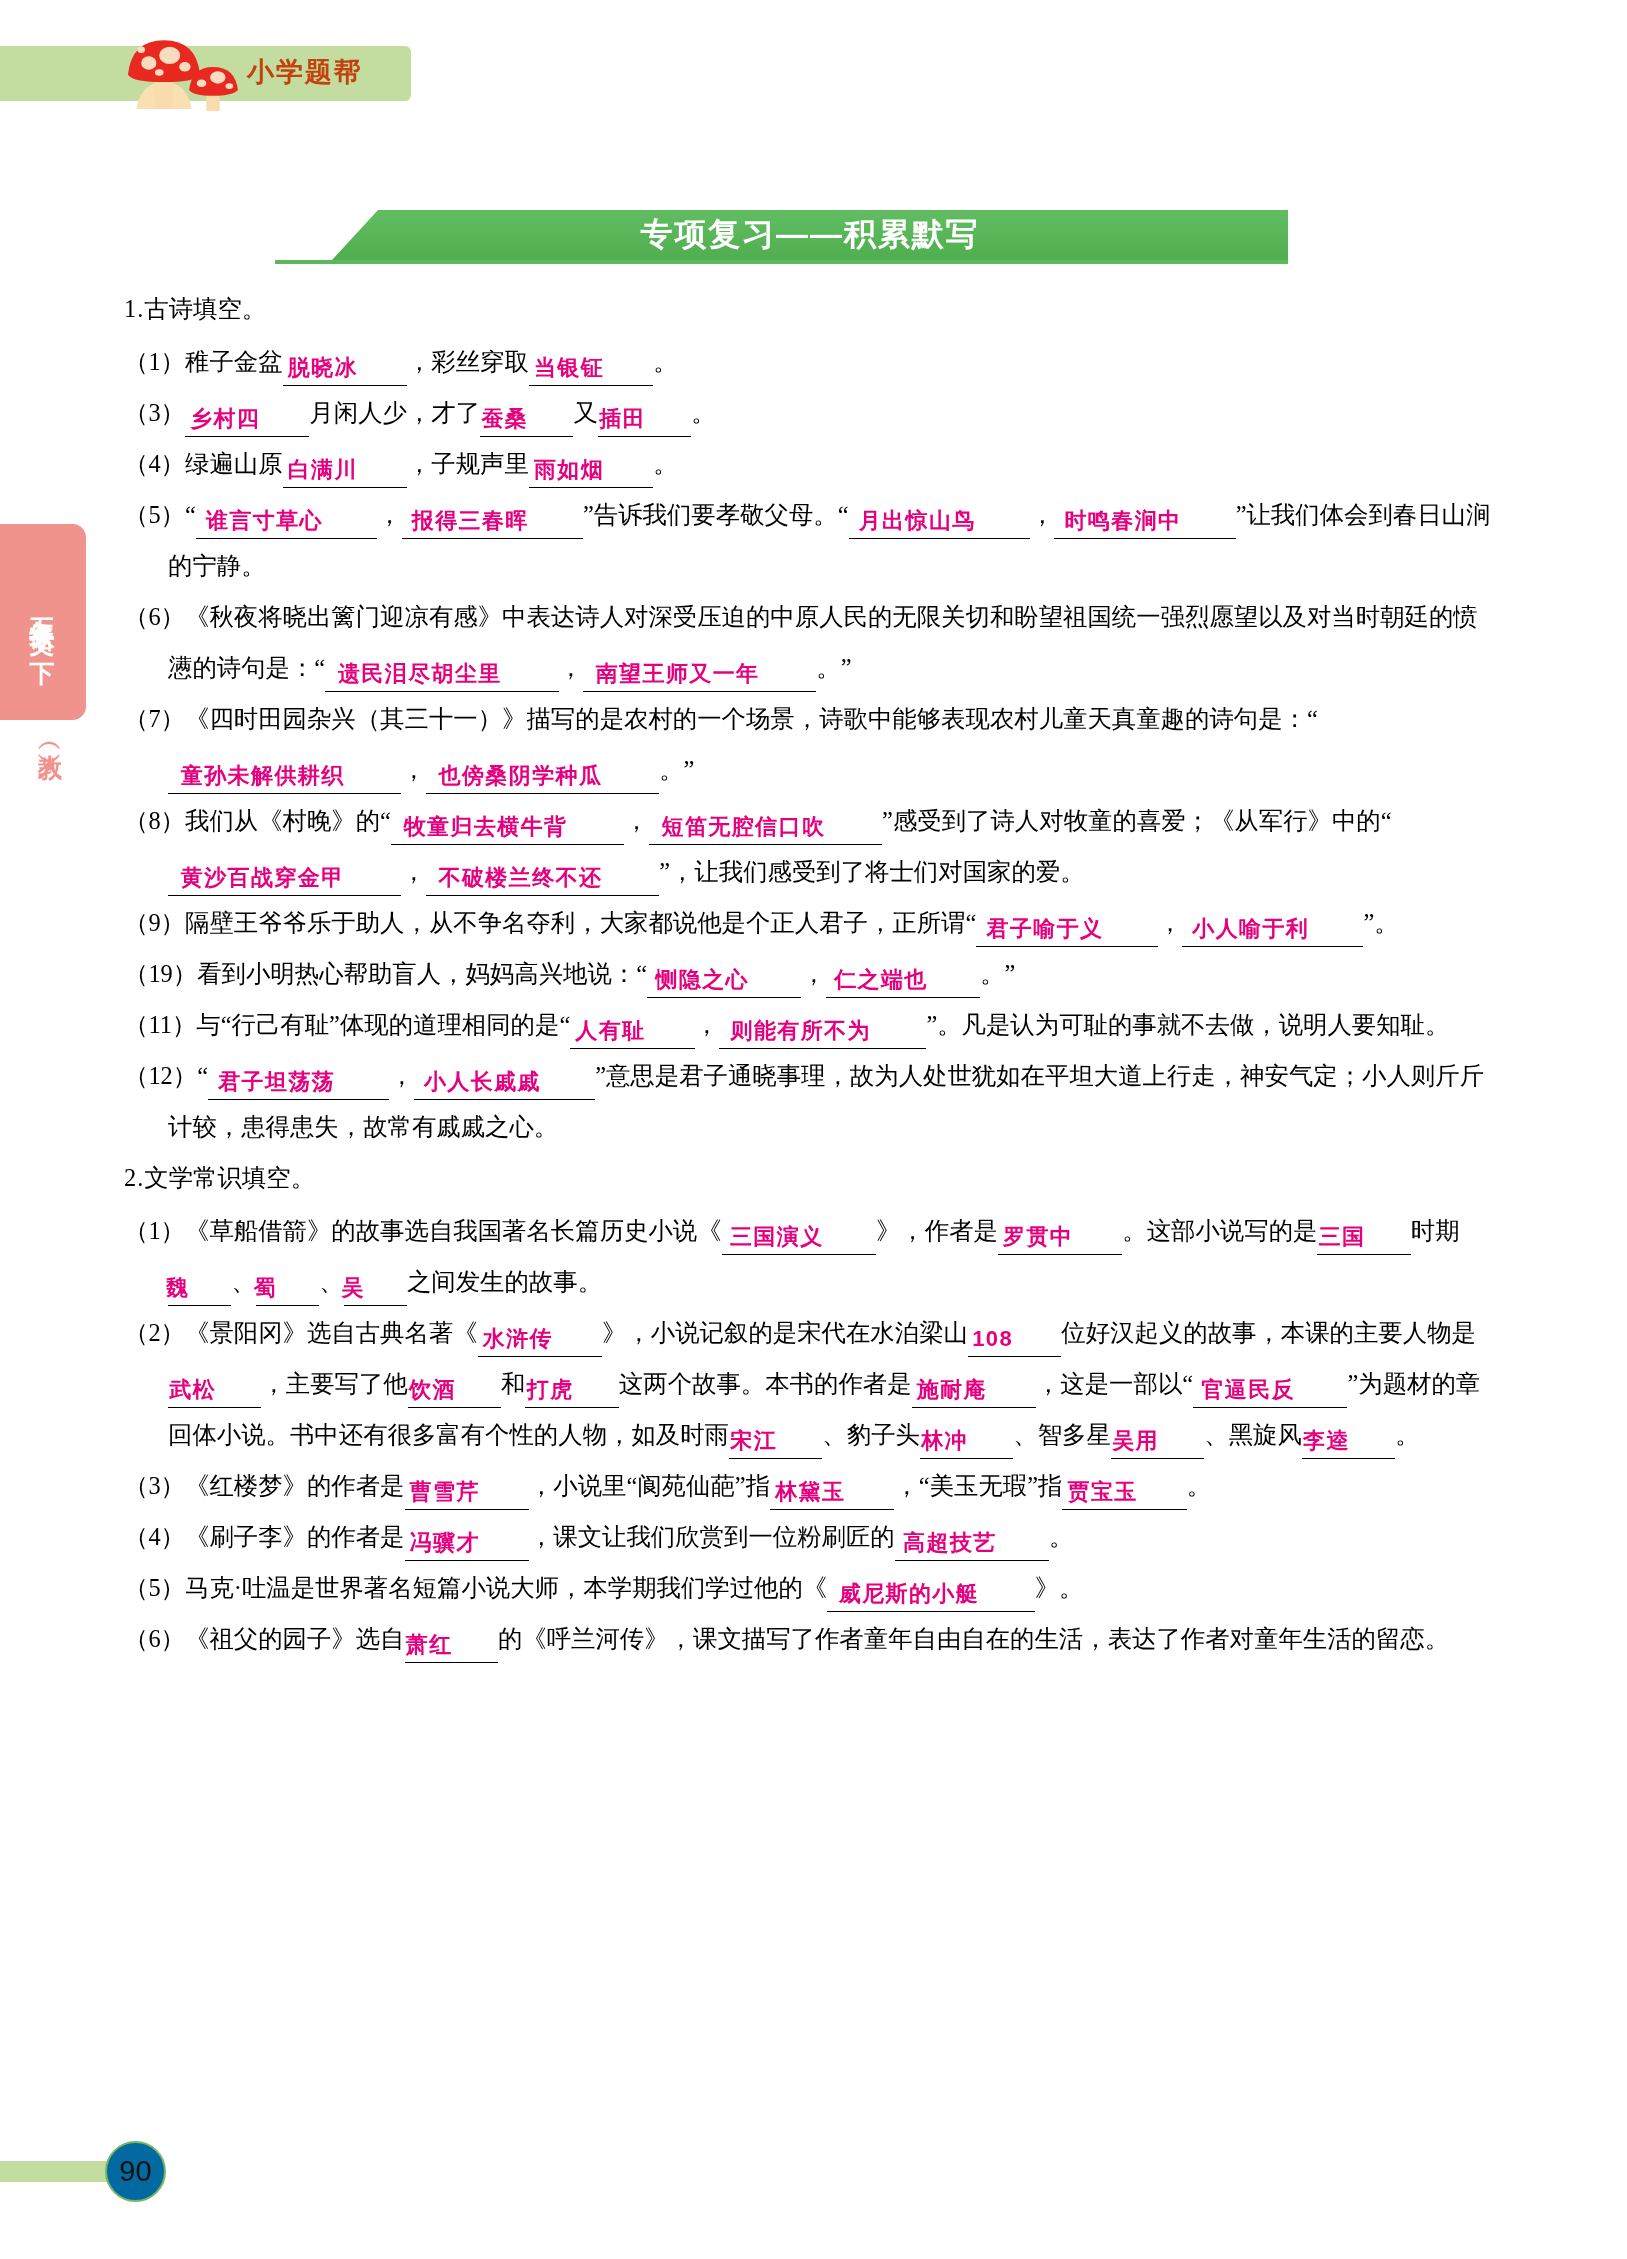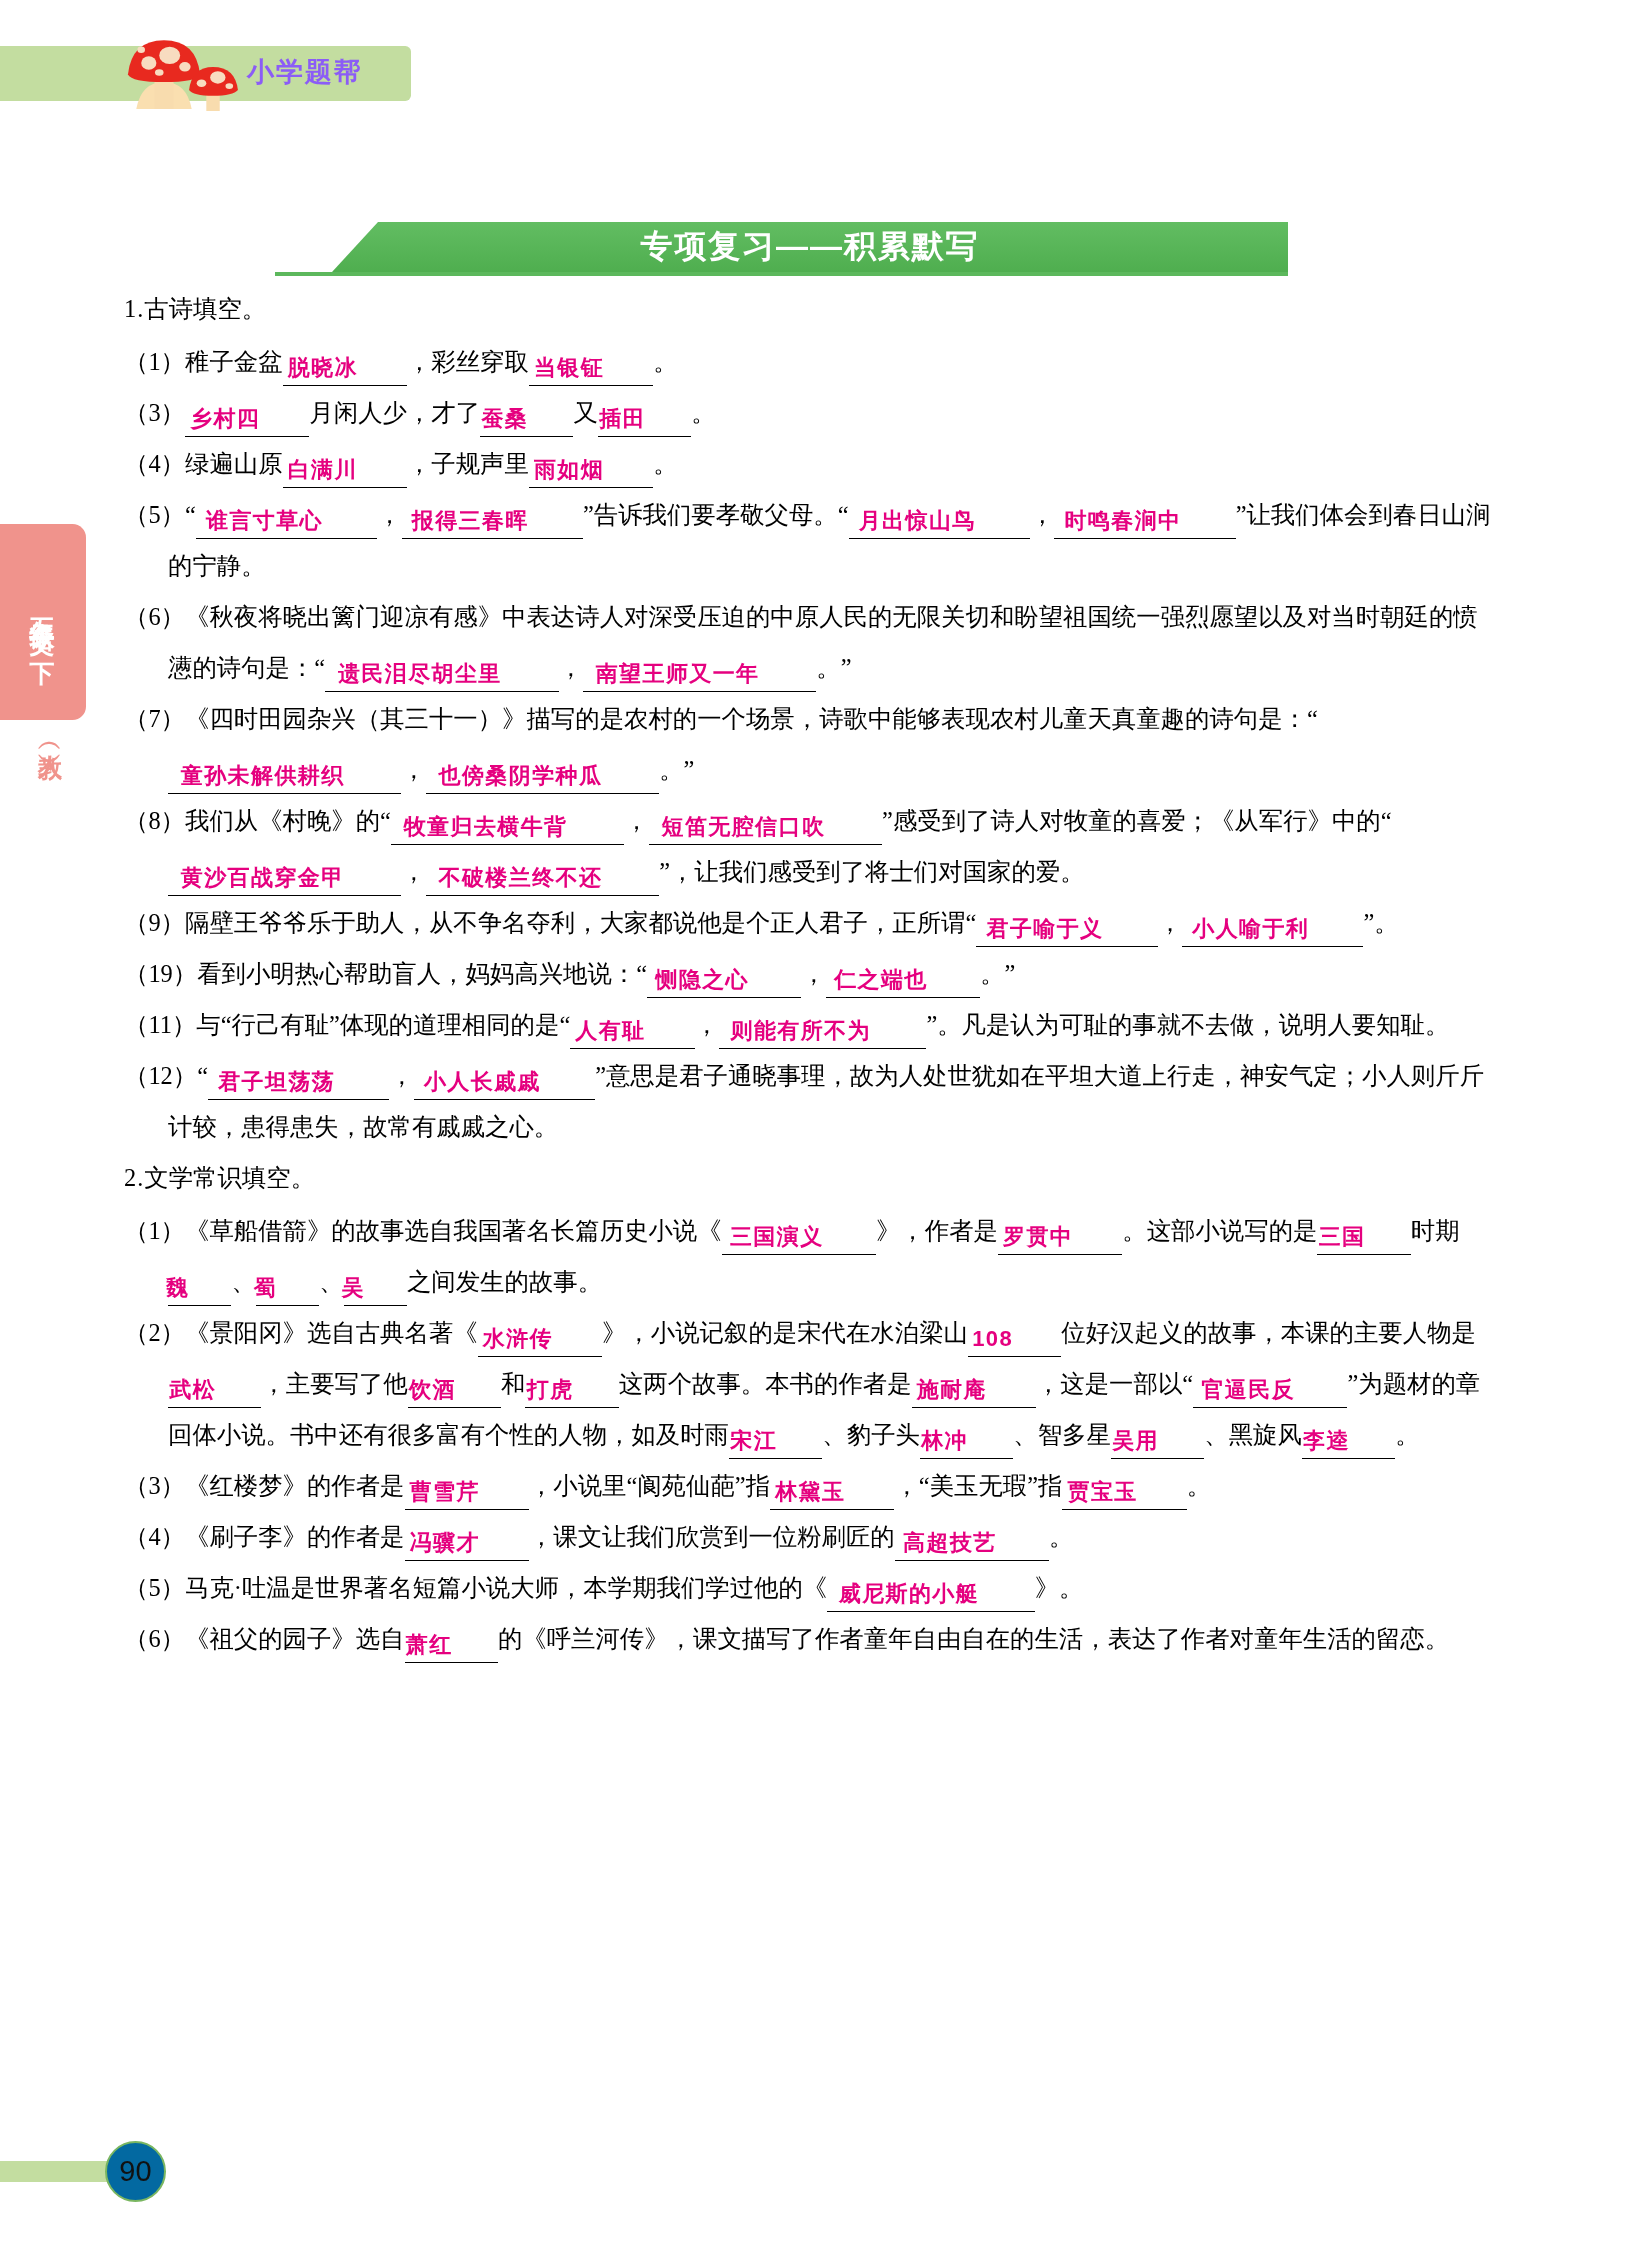--- a/index.html
+++ b/index.html
@@ -24,21 +24,21 @@
     height: 55px;
     background: #c3dda0;
     border-radius: 0 5.7px 5.7px 0;
   }
   .header-brand {
     position: absolute;
     left: 247px;
     top: 54px;
     font-size: 27px;
     font-weight: bold;
-    color: #8b5cf6;
+    color: #c2410c;
     letter-spacing: 1.9px;
     font-family: "Liberation Sans", sans-serif;
     white-space: nowrap;
   }
   
   .mushroom-big {
     position: absolute;
     left: 126px;
     top: 36px;
     width: 76px;
@@ -89,21 +89,21 @@
     font-size: 24px;
     font-weight: bold;
     letter-spacing: 1.9px;
     font-family: "Liberation Sans", sans-serif;
   }
 
   
   .banner-wrap {
     position: absolute;
     left: 275px;
-    top: 222px;
+    top: 210px;
     width: 1013px;
     height: 57px;
   }
   .banner-shape {
     position: absolute;
     left: 57px;
     top: 0;
     width: 956px;
     height: 50px;
     background: #5cb85c;

